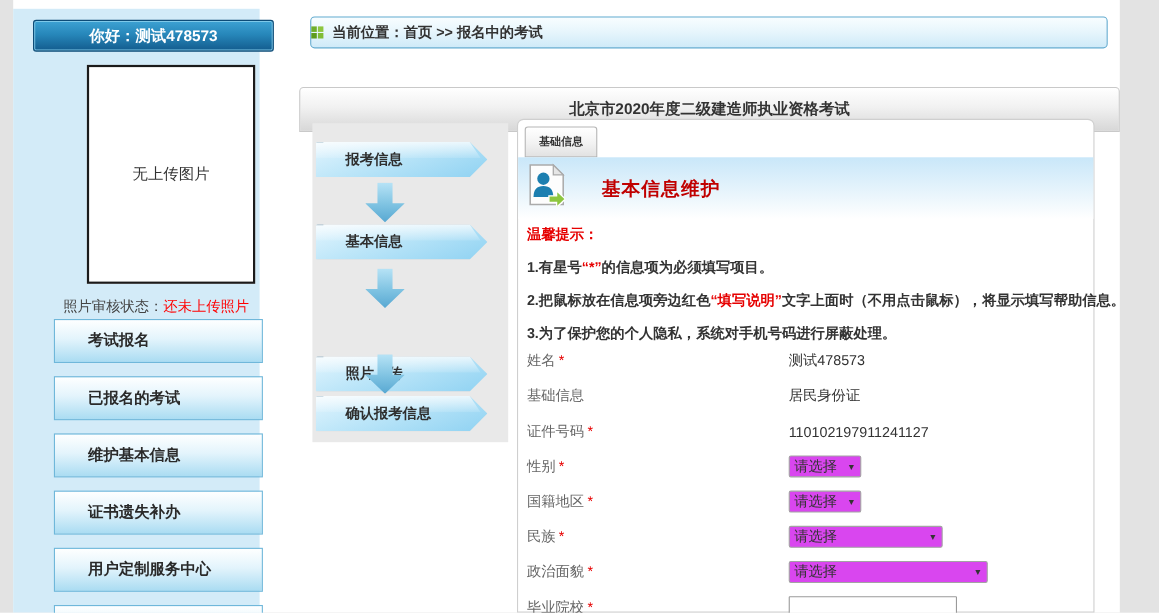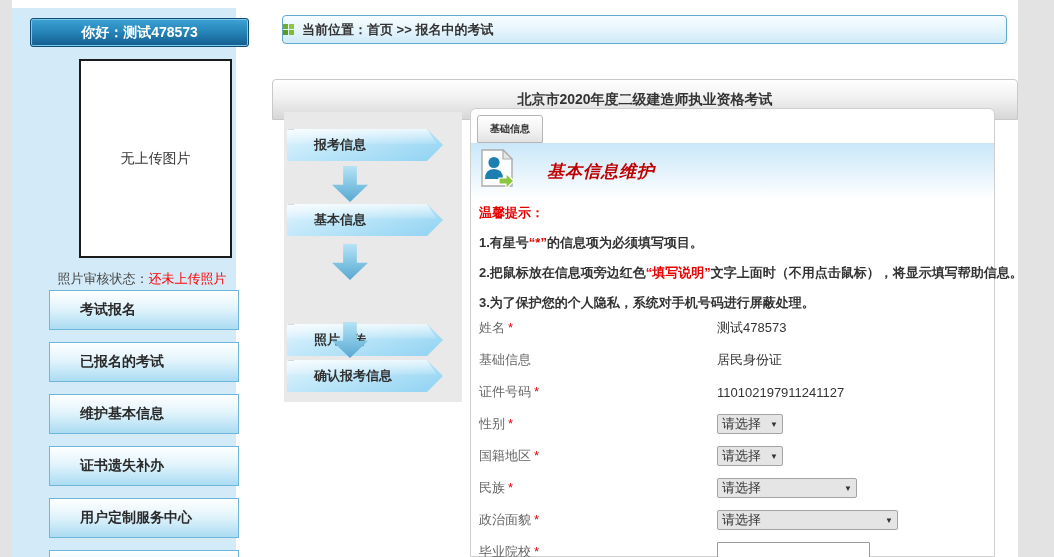--- a/index.html
+++ b/index.html
@@ -96,32 +96,32 @@
     display:flex;align-items:center;justify-content:center;
     font-size:10px;font-weight:bold;color:#333;cursor:pointer;
   }
   .band{
     position:absolute;left:0;top:34px;width:100%;height:56px;
     background:linear-gradient(180deg,#c9e7f9 0%,#e9f5fc 60%,#ffffff 100%);
   }
   .doc-icon{position:absolute;left:9px;top:39px;width:34px;height:40px;}
   .section-title{
     position:absolute;left:76px;top:34px;height:56px;display:flex;align-items:center;
-    font-size:17px;font-weight:bold;color:#c00000;letter-spacing:1px;font-style:italic;
+    font-size:17px;font-weight:bold;color:#c00000;letter-spacing:1px;
   }
   .tips-title{position:absolute;left:8px;top:95px;font-size:13px;font-weight:bold;color:#e60000;}
   .tip{position:absolute;left:8px;font-size:13px;font-weight:bold;color:#333;white-space:nowrap;}
   .tip .hl{color:#e60000;}
   .form-rows{position:absolute;left:8px;top:203px;right:4px;}
   .frow{height:32px;display:flex;align-items:center;}
   .flabel{width:238px;font-size:13px;color:#666;flex:0 0 238px;}
   .req{color:#e60000;margin-left:3px;}
   .fvalue{font-size:13px;color:#333;}
   .sel{
-    height:20px;box-sizing:border-box;border:1px solid #a3a3a3;background:#e5e5e5;
+    height:20px;box-sizing:border-box;border:1px solid #a3a3a3;background:#d946ef;
     display:inline-flex;align-items:center;justify-content:space-between;
     padding:0 4px 0 4px;font-size:13px;color:#333;cursor:pointer;border-radius:2px;
   }
   .sel .caret{font-size:8px;color:#333;margin-left:6px;}
   .sel.small{width:66px;}
   .sel.medium{width:140px;}
   .sel.large{width:181px;}
   .txt{
     width:153px;height:20px;box-sizing:border-box;border:1px solid #9a9a9a;
     background:#fff;font-size:13px;color:#333;padding:0 4px;outline:none;border-radius:1px;

